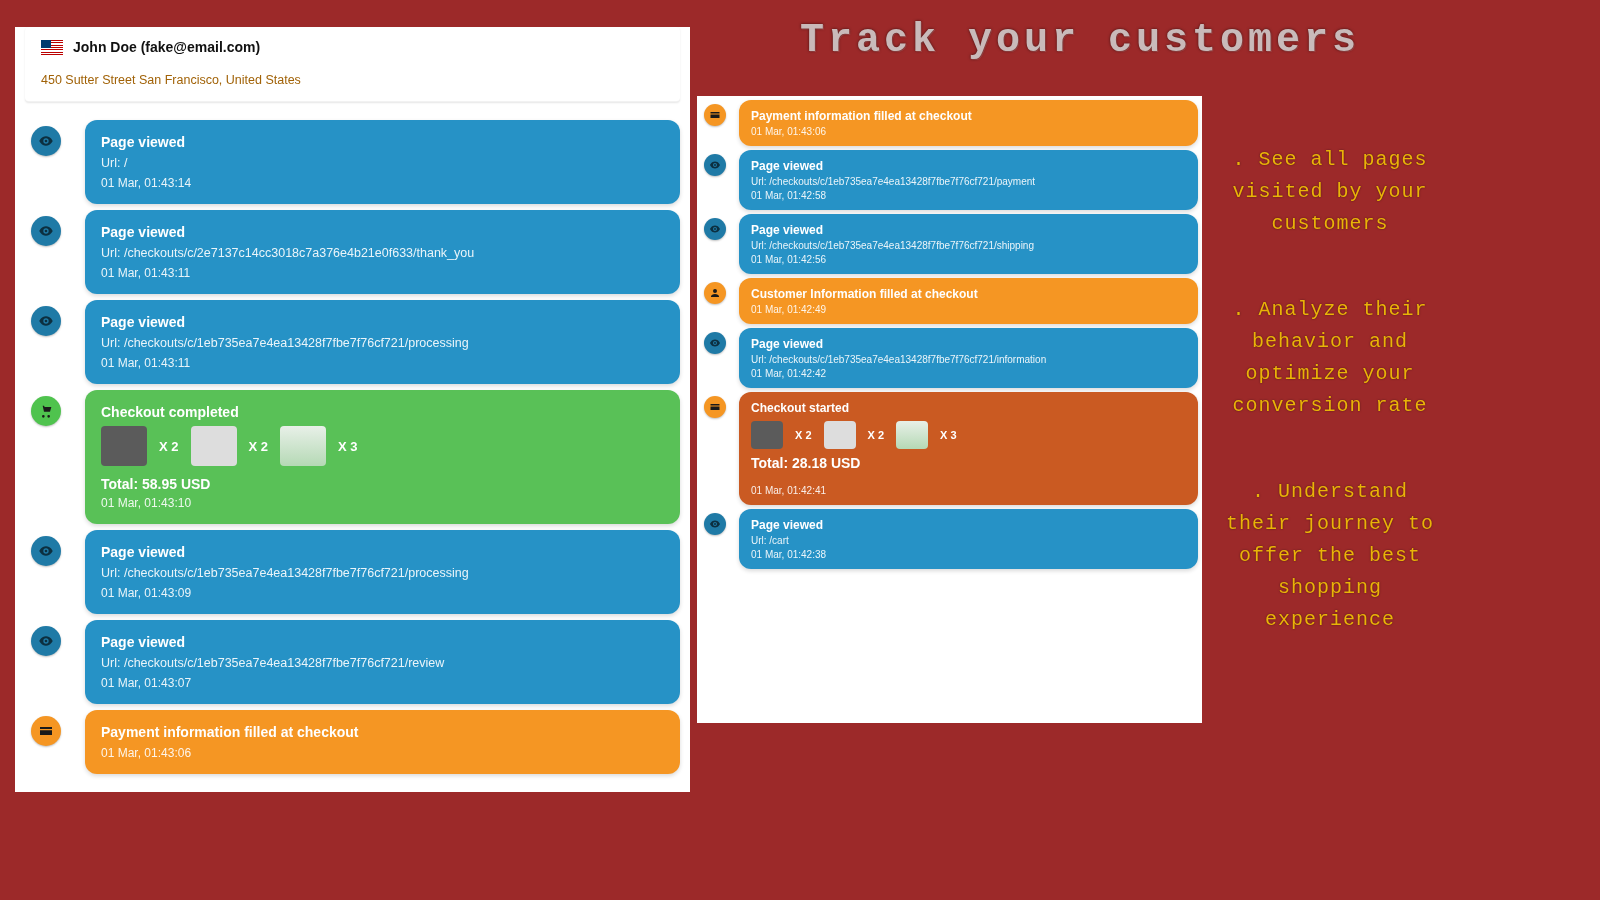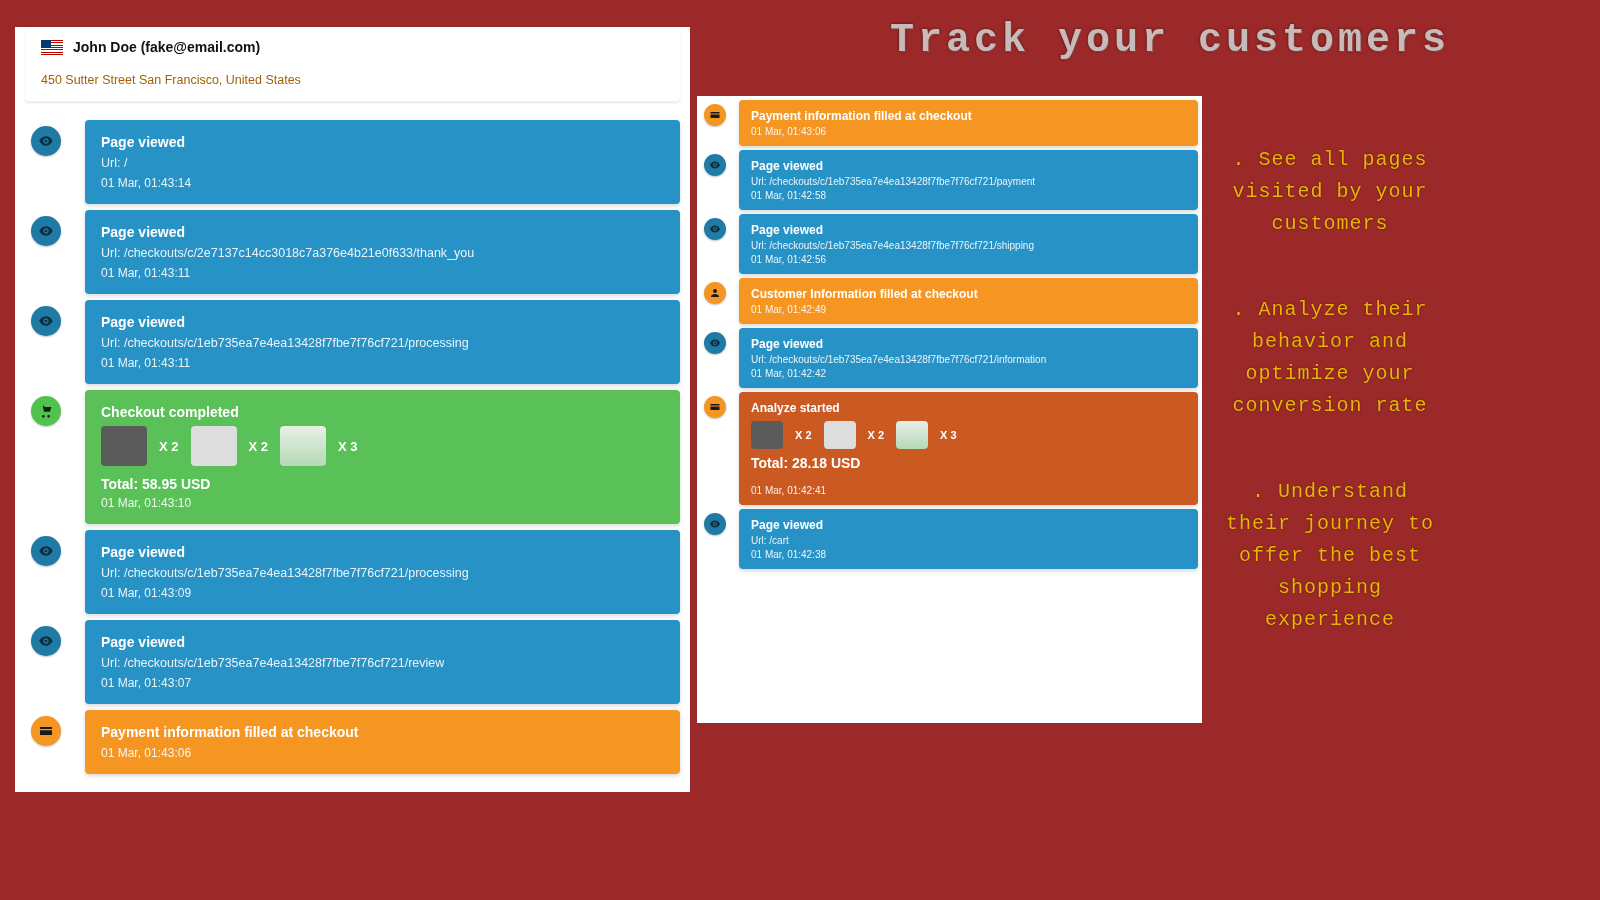--- a/index.html
+++ b/index.html
@@ -42,21 +42,21 @@
   .ev-rail { width:42px; display:flex; align-items:flex-start; justify-content:center; }
   .dot { width:30px; height:30px; border-radius:50%; display:flex; align-items:center;justify-content:center; margin-top:6px; box-shadow:0 1px 2px rgba(0,0,0,.25); }
   .dot.blue   { background:#1f7aa6; }
   .dot.green  { background:#4fc34e; }
   .dot.orange { background:#f59623; }
   .dot svg { width:16px; height:16px; fill:#0c2f40; }
   .dot.green svg,.dot.orange svg { fill:#1a1a1a; }
 
   .card {
     flex:1;
-    border-radius:4px;
+    border-radius:12px;
     padding:14px 16px;
     color:#fff;
     box-shadow:0 2px 4px rgba(0,0,0,.15);
   }
   .card.blue   { background:#2692c6; }
   .card.green  { background:#59c157;padding-left:16px; }
   .card.orange { background:#f59623; }
   .card.dkorange { background:#ca5a22; }
   .card .title { font-weight:700; font-size:14px; margin-bottom:6px; }
   .card .url   { font-size:12.5px; opacity:.9; margin-bottom:6px; }
@@ -105,21 +105,21 @@
     font-size:20px;
     line-height:1.6;
     text-shadow:0 0 2px rgba(0,0,0,.5);
   }
   .mktg p { margin-bottom:54px; }
   .headline {
     position:absolute;
     left: 800px;
     top: 18px;
     width: 650px;
-    text-align:right;
+    text-align:left;
     font-family: "Courier New", monospace;
     font-size:40px;
     font-weight:700;
     letter-spacing:4px;
     color:#c9baba;
     text-shadow:0 0 3px rgba(0,0,0,.6), 1px 1px 0 rgba(255,255,255,.15);
   }
 </style>
 </head>
 <body>
@@ -313,21 +313,21 @@
       </div>
       <div class="ev">
         <div class="ev-rail">
           <div class="dot orange">
             <svg viewBox="0 0 24 24">
               <path d="M3 6h18v3H3V6zm0 5h18v7H3v-7zm2 2h5v2H5v-2z"></path>
             </svg>
           </div>
         </div>
         <div class="card dkorange">
-          <div class="title">Analyze started</div>
+          <div class="title">Checkout started</div>
           <div class="items">
             <span class="thumb dark"></span>
             <span class="qty">X 2</span>
             <span class="thumb "></span>
             <span class="qty">X 2</span>
             <span class="thumb green"></span>
             <span class="qty">X 3</span>
           </div>
           <div class="tot">Total: 28.18 USD</div>
           <div class="ts">01 Mar, 01:42:41</div>

